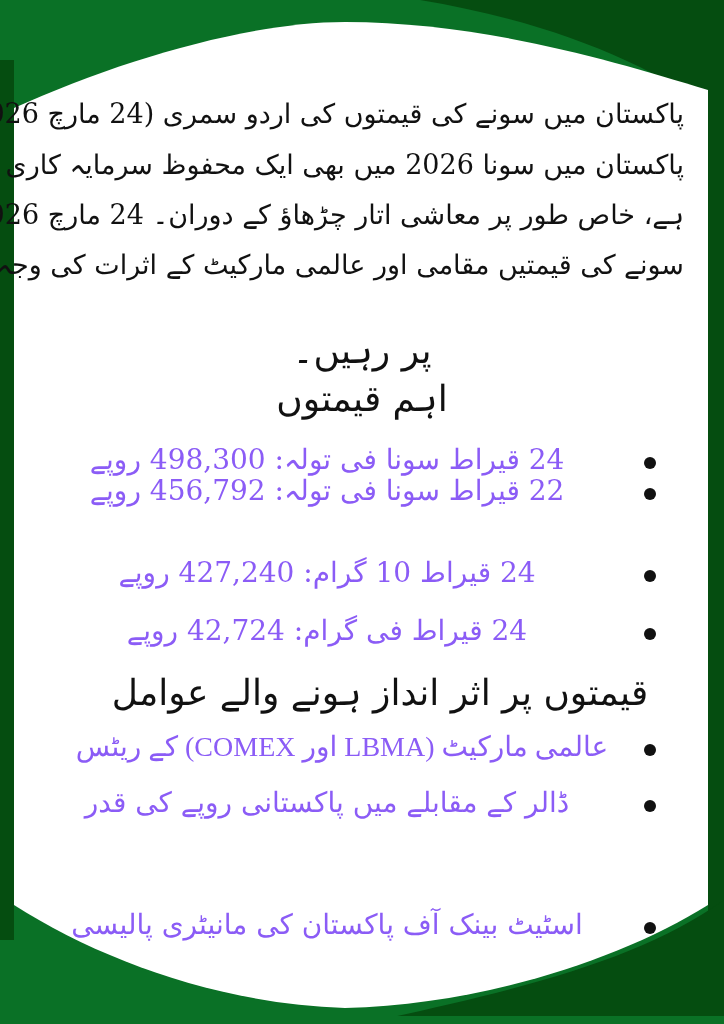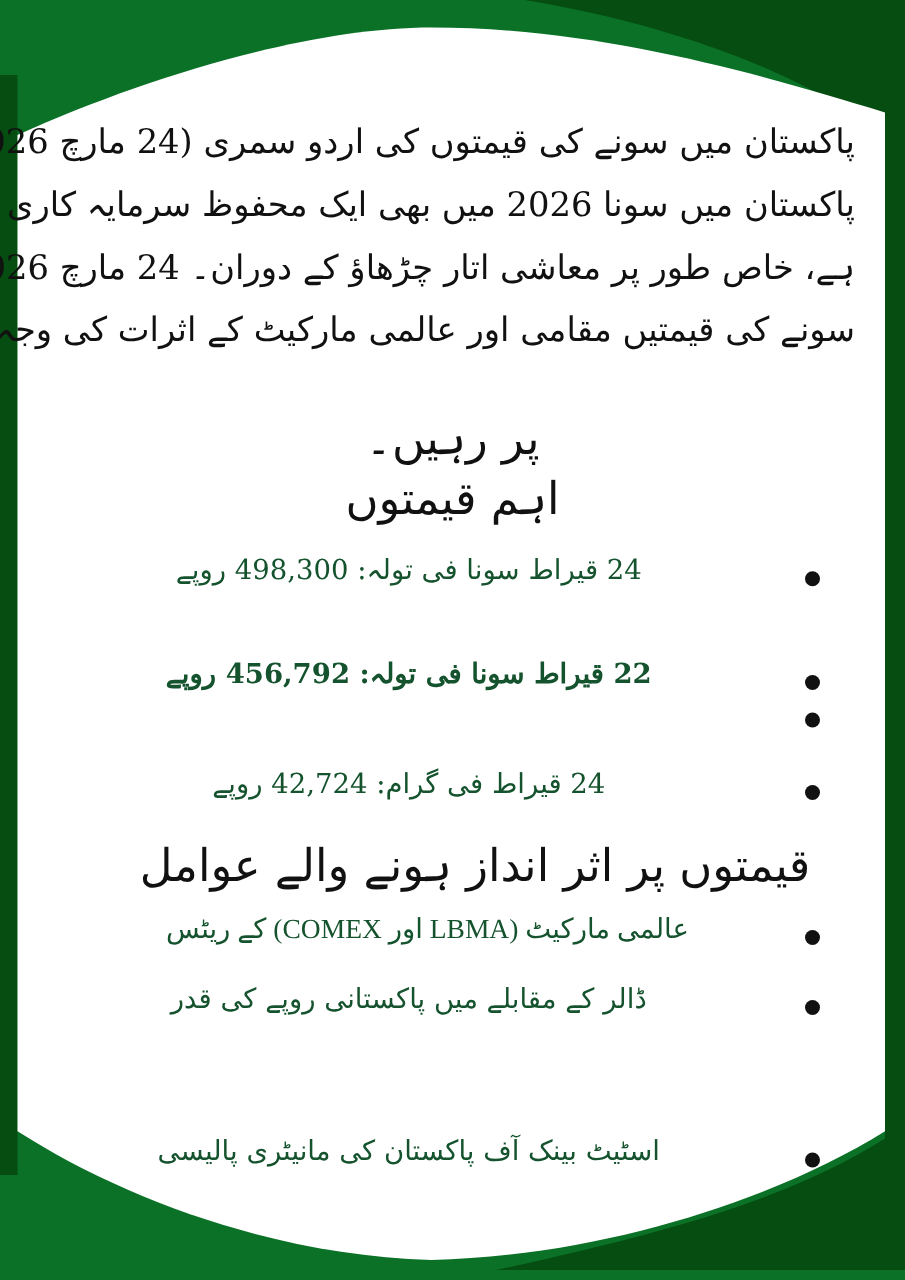--- a/index.html
+++ b/index.html
@@ -3,21 +3,21 @@
 <meta charset="utf-8">
 <style>
   html, body { margin:0; padding:0; }
   body { width:724px; height:1024px; position:relative; overflow:hidden; background:#ffffff; font-family:"DejaVu Serif", serif; }
   .bg-svg { position:absolute; left:0; top:0; width:724px; height:1024px; z-index:0; }
   .content { position:absolute; left:0; top:0; width:724px; height:1024px; z-index:1; direction:rtl; }
   .para-line { position:absolute; right:40px; left:40px; text-align:center; font-size:27px; color:#111; white-space:nowrap; line-height:1; }
   .center-line { position:absolute; left:0; right:0; text-align:center; font-size:36px; color:#111; white-space:nowrap; }
   .bullet-row { position:absolute; left:60px; right:60px; height:44px; }
   .bullet-dot { position:absolute; right:8px; top:14px; width:12px; height:12px; border-radius:50%; background:#111; }
-  .bullet-text { position:absolute; right:70px; left:0; text-align:center; font-size:22px; color:#14532d; white-space:nowrap; top:0; }
+  .bullet-text { position:absolute; right:70px; left:0; text-align:center; font-size:28px; color:#8b5cf6; white-space:nowrap; top:0; }
 </style>
 </head>
 <body>
 
 <svg class="bg-svg" viewBox="0 0 724 1024" preserveAspectRatio="none">
 
   <rect x="0" y="0" width="724" height="1024" fill="#0a7126"></rect>
 
   <polygon points="360,0 724,0 724,1024 330,1024" fill="#054d10" opacity="0.0"></polygon>
   <path d="M420 0 L724 0 L724 120 C650 60 540 20 420 0 Z" fill="#054d10"></path>
@@ -40,26 +40,27 @@
   <div class="para-line" style="top:151px;">پاکستان میں سونا 2026 میں بھی ایک محفوظ سرمایہ کاری سمجھا جا رہا</div>
   <div class="para-line" style="top:201px;">ہے، خاص طور پر معاشی اتار چڑھاؤ کے دوران۔ 24 مارچ 2026 کو</div>
   <div class="para-line" style="top:251px;">سونے کی قیمتیں مقامی اور عالمی مارکیٹ کے اثرات کی وجہ سے بلند سطح</div>
   <div class="center-line" style="top:330px;">پر رہیں۔</div>
   <div class="center-line" style="top:378px;">اہم قیمتوں</div>
 
   <div class="bullet-row" style="top:443px;">
     <span class="bullet-dot"></span>
     <span class="bullet-text">24 قیراط سونا فی تولہ: 498,300 روپے</span>
   </div>
-  <div class="bullet-row" style="top:526px;font-weight:bold;">
+  <div class="bullet-row" style="top:474px;">
     <span class="bullet-dot"></span>
     <span class="bullet-text">22 قیراط سونا فی تولہ: 456,792 روپے</span>
   </div>
   <div class="bullet-row" style="top:556px;">
     <span class="bullet-dot"></span>
+    <span class="bullet-text">24 قیراط 10 گرام: 427,240 روپے</span>
   </div>
   <div class="bullet-row" style="top:614px;">
     <span class="bullet-dot"></span>
     <span class="bullet-text">24 قیراط فی گرام: 42,724 روپے</span>
   </div>
 
   <div class="center-line" style="top:672px;margin-left:36px;">قیمتوں پر اثر انداز ہونے والے عوامل</div>
 
   <div class="bullet-row" style="top:730px;">
     <span class="bullet-dot"></span>

